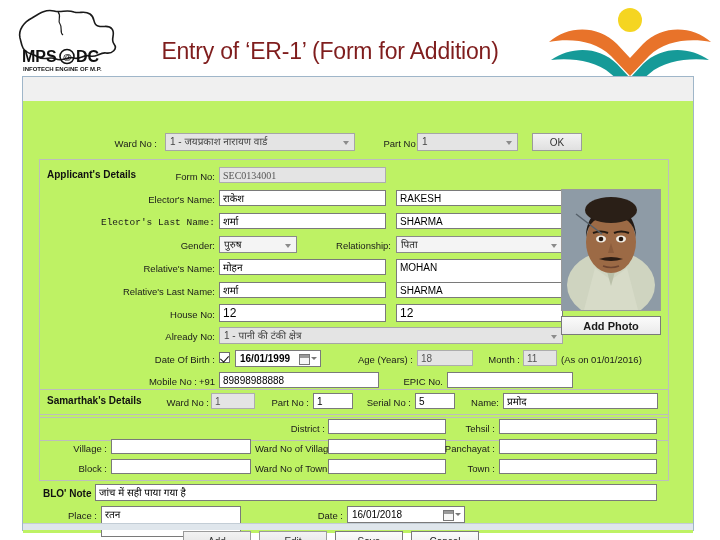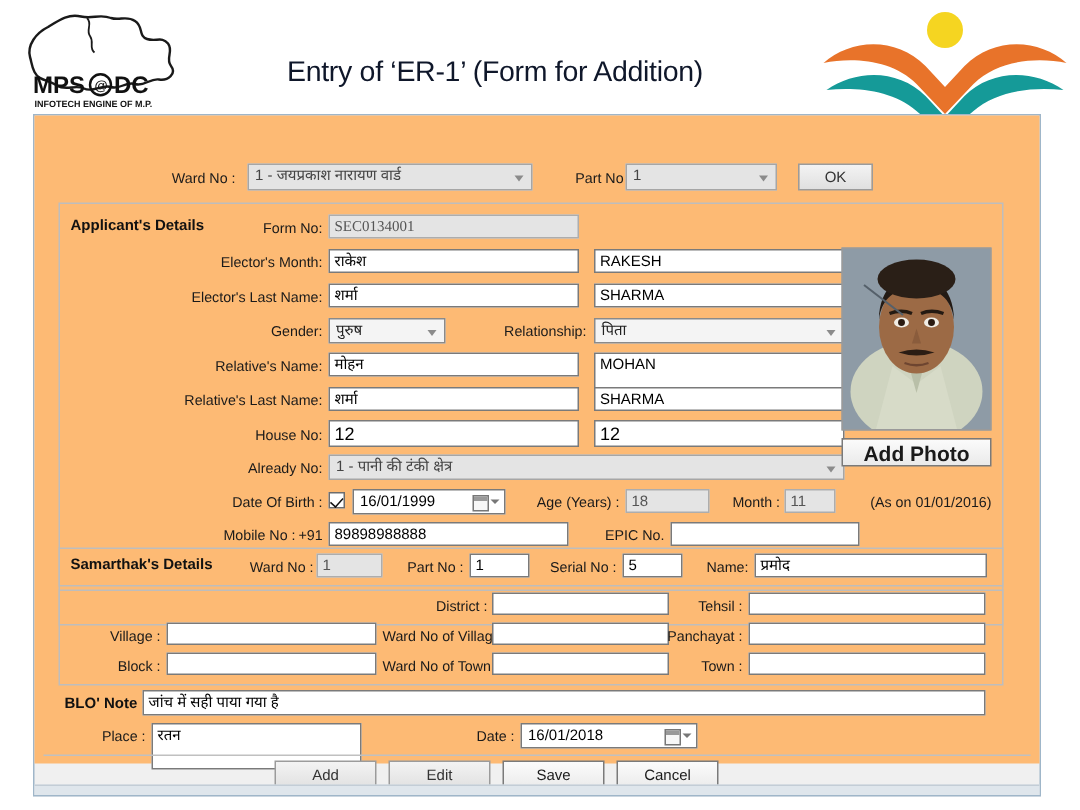--- a/index.html
+++ b/index.html
@@ -26,22 +26,22 @@
     left: 10px; top: 4px;
     width: 118px; height: 76px;
   }
   .mpsedc-logo svg { display:block; }
 
   .slide-title {
     position: absolute;
     left: 140px; top: 38px;
     width: 380px;
     text-align: center;
-    color: #0f172a;
-    font-size: 19px;
+    color: #7f1d1d;
+    font-size: 23px;
     font-family: "Liberation Sans", sans-serif;
     white-space: nowrap;
     letter-spacing: -0.2px;
   }
 
   .edu-logo {
     position: absolute;
     left: 545px; top: 6px;
     width: 170px; height: 76px;
   }
@@ -85,22 +85,23 @@
     color: #444;
     text-align: center;
     line-height: 14px;
     cursor: pointer;
   }
 
   .client-area {
     position: relative;
     width: 100%;
     height: 432px;
-    background: #fdba74;
-    box-sizing: border-box;
+    background: #bef264;
+    box-sizing: border-box;
+    margin-top: 24px;
   }
 
   
   .lbl {
     position: absolute;
     font-size: 9.5px;
     color: #1a1a1a;
     font-family: "Liberation Sans", sans-serif;
     white-space: nowrap;
     text-align: right;
@@ -309,25 +310,25 @@
     <div class="combo" style="left:394px; top:32px; width:101px; height:18px;">1</div>
 
     <div class="btn" style="left:509px; top:32px; width:50px; height:18px; line-height:17px;">OK</div>
 
     <div class="group" style="left:16px; top:58px; width:630px; height:282px;"></div>
     <div class="section-title" style="left:24px; top:68px;">Applicant's Details</div>
 
     <div class="lbl" style="left:110px; top:70px; width:82px;">Form No:</div>
     <div class="txt ro" style="left:196px; top:66px; width:167px; height:16px;font-family:Liberation Serif, serif;">SEC0134001</div>
 
-    <div class="lbl" style="left:82px; top:93px; width:110px;">Elector's Month:</div>
+    <div class="lbl" style="left:82px; top:93px; width:110px;">Elector's Name:</div>
     <div class="txt" style="left:196px; top:89px; width:167px; height:16px;">राकेश</div>
     <div class="txt" style="left:373px; top:89px; width:167px; height:16px;">RAKESH</div>
 
-    <div class="lbl" style="left:70px; top:116px; width:122px;">Elector's Last Name:</div>
+    <div class="lbl" style="left:70px; top:116px; width:122px;font-family:Liberation Mono, monospace;">Elector's Last Name:</div>
     <div class="txt" style="left:196px; top:112px; width:167px; height:16px;">शर्मा</div>
     <div class="txt" style="left:373px; top:112px; width:167px; height:16px;">SHARMA</div>
 
     <div class="lbl" style="left:120px; top:139px; width:72px;">Gender:</div>
     <div class="combo white" style="left:196px; top:135px; width:78px; height:17px;">पुरुष</div>
     <div class="lbl" style="left:290px; top:139px; width:78px;">Relationship:</div>
     <div class="combo white" style="left:373px; top:135px; width:167px; height:17px;">पिता</div>
 
     <div class="lbl" style="left:86px; top:162px; width:106px;">Relative's Name:</div>
     <div class="txt" style="left:196px; top:158px; width:167px; height:16px;">मोहन</div>
@@ -339,30 +340,30 @@
 
     <div class="lbl" style="left:118px; top:208px; width:74px;">House No:</div>
     <div class="txt" style="left:196px; top:203px; width:167px; height:18px; line-height:17px; font-size:12px;">12</div>
     <div class="txt" style="left:373px; top:203px; width:167px; height:18px; line-height:17px; font-size:12px;">12</div>
 
     <div class="lbl" style="left:118px; top:230px; width:74px;">Already No:</div>
     <div class="combo" style="left:196px; top:226px; width:344px; height:17px;">1 - पानी की टंकी क्षेत्र</div>
 
     <div class="lbl" style="left:108px; top:253px; width:84px;">Date Of Birth :</div>
     <div class="checkbox checked" style="left:196px; top:251px;"></div>
-    <div class="dtpick" style="left:212px; top:249px; width:102px; height:17px; line-height:16px;">
+    <div class="dtpick" style="left:212px; top:249px; width:86px; height:17px; line-height:16px;font-weight:bold;">
       <span>16/01/1999</span>
       <span class="cal-box"></span>
       <span class="cal-arrow"></span>
     </div>
     <div class="lbl" style="left:318px; top:253px; width:72px;">Age (Years) :</div>
     <div class="txt ro" style="left:394px; top:249px; width:56px; height:16px;">18</div>
     <div class="lbl" style="left:455px; top:253px; width:42px;">Month :</div>
     <div class="txt ro" style="left:500px; top:249px; width:34px; height:16px;">11</div>
-    <div class="lbl" style="left:538px; top:253px; width:100px; text-align:right;">(As on 01/01/2016)</div>
+    <div class="lbl" style="left:538px; top:253px; width:100px; text-align:left;">(As on 01/01/2016)</div>
 
     <div class="lbl" style="left:110px; top:275px; width:64px;">Mobile No :</div>
     <div class="lbl" style="left:176px; top:275px; width:18px; text-align:left;">+91</div>
     <div class="txt" style="left:196px; top:271px; width:160px; height:16px;">89898988888</div>
     <div class="lbl" style="left:362px; top:275px; width:58px;">EPIC No.</div>
     <div class="txt" style="left:424px; top:271px; width:126px; height:16px;"></div>
 
     <div class="photo-frame" style="left:538px; top:88px; width:100px; height:122px;">
       <svg width="98" height="120" viewBox="0 0 98 120" xmlns="http://www.w3.org/2000/svg">
         <rect width="98" height="120" fill="#8e9ba6"></rect>
@@ -377,21 +378,21 @@
         <circle cx="39" cy="49" r="2.3" fill="#2a1a10"></circle>
         <circle cx="59" cy="49" r="2.3" fill="#2a1a10"></circle>
         <path d="M31 43 Q39 40 46 43" stroke="#241a12" stroke-width="2.2" fill="none"></path>
         <path d="M52 43 Q59 40 67 43" stroke="#241a12" stroke-width="2.2" fill="none"></path>
         <path d="M49 53 L46 63 L52 63 Z" fill="#8a5c3c"></path>
         <path d="M37 69 Q49 65 61 69 Q49 73 37 69 Z" fill="#2b1d14"></path>
         <path d="M41 76 Q49 79 57 76" stroke="#6e4530" stroke-width="1.6" fill="none"></path>
         <line x1="14" y1="24" x2="40" y2="44" stroke="#55606a" stroke-width="1.4"></line>
       </svg>
     </div>
-    <div class="btn strong" style="left:538px; top:215px; width:100px; height:19px; line-height:18px; font-size:14px; font-weight:bold;">Add Photo</div>
+    <div class="btn strong" style="left:538px; top:215px; width:100px; height:19px; line-height:18px; font-size:11px; font-weight:bold;">Add Photo</div>
 
     <div class="group" style="left:16px; top:288px; width:630px; height:26px;"></div>
     <div class="section-title" style="left:24px; top:294px;">Samarthak's Details</div>
     <div class="lbl" style="left:130px; top:296px; width:56px;">Ward No :</div>
     <div class="txt ro" style="left:188px; top:292px; width:44px; height:16px;">1</div>
     <div class="lbl" style="left:238px; top:296px; width:48px;">Part No :</div>
     <div class="txt" style="left:290px; top:292px; width:40px; height:16px;">1</div>
     <div class="lbl" style="left:334px; top:296px; width:54px;">Serial No :</div>
     <div class="txt" style="left:392px; top:292px; width:40px; height:16px;">5</div>
     <div class="lbl" style="left:436px; top:296px; width:40px;">Name:</div>

